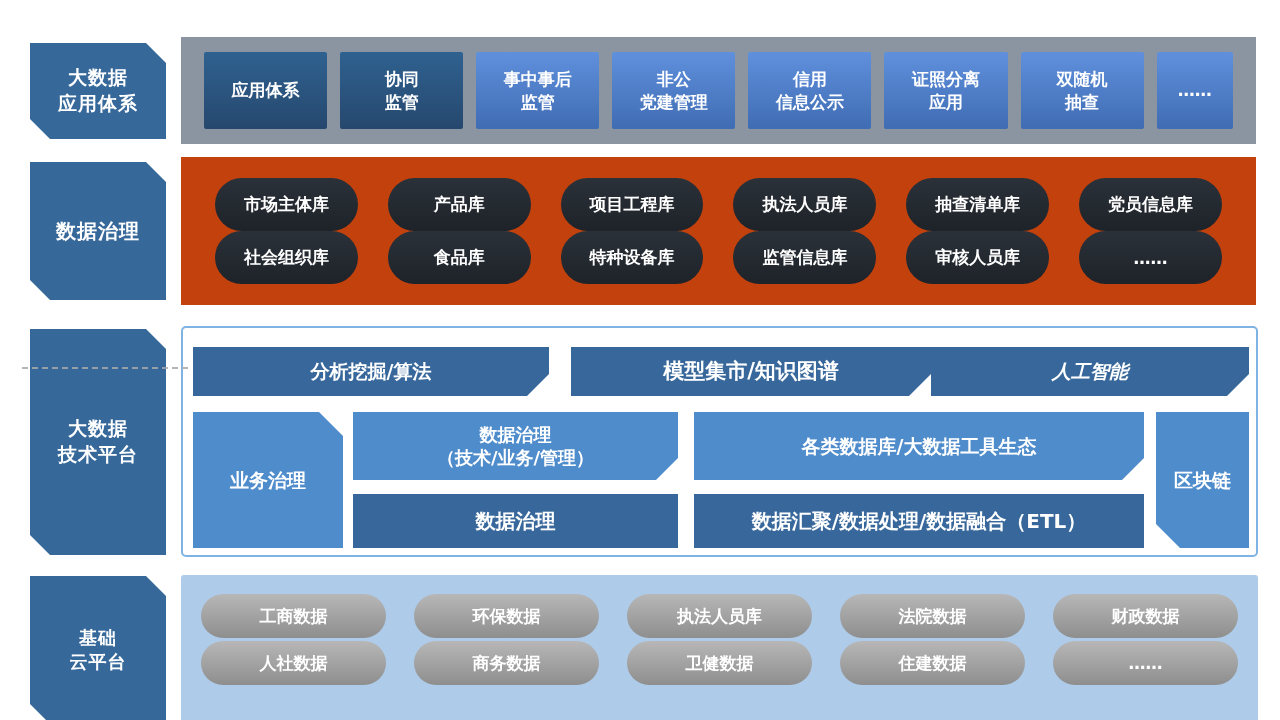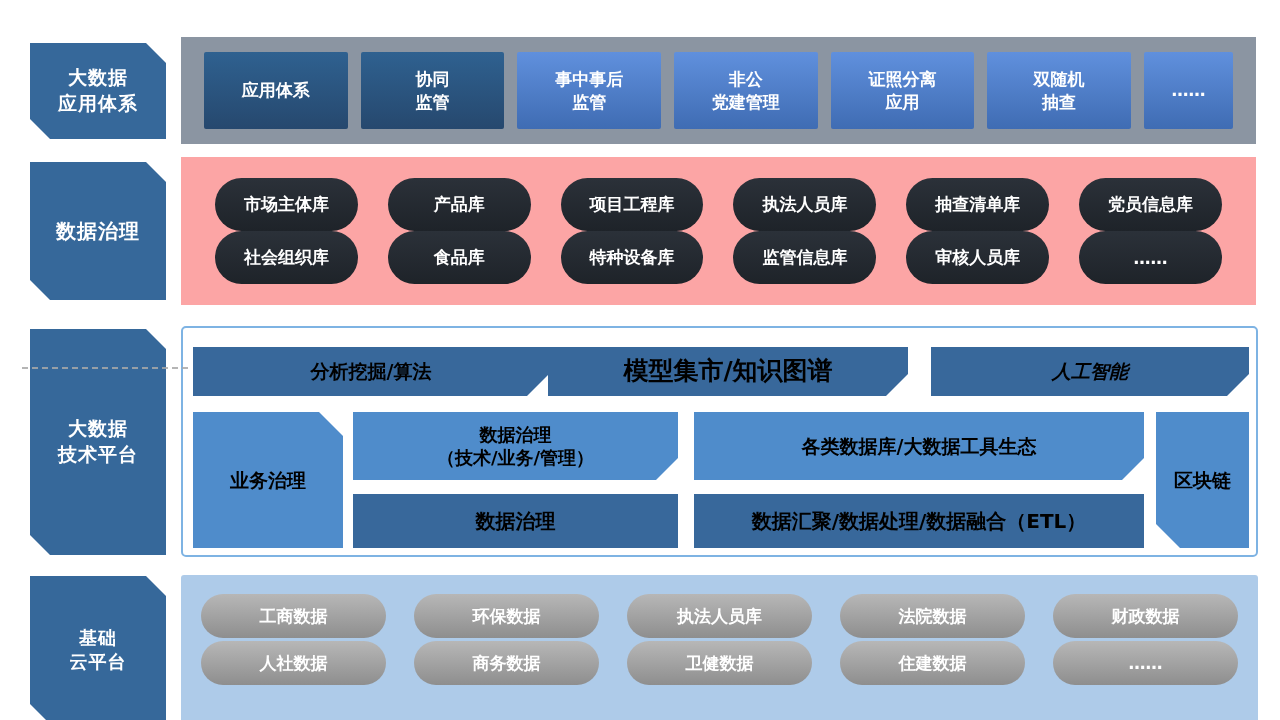--- a/index.html
+++ b/index.html
@@ -31,46 +31,46 @@
     flex:1;height:77px;border-radius:2px;color:#fff;font-weight:600;font-size:17px;
     display:flex;align-items:center;justify-content:center;text-align:center;line-height:1.3;
   }
   .app-box.bright{background:linear-gradient(180deg,#6090DD 0%,#3F6CB3 100%);}
   .app-box.dark  {background:linear-gradient(180deg,#2F6190 0%,#26486E 100%);}
   .app-box.dots{flex:0.62;}
 
   
   .gov-panel{
     position:absolute;left:181px;top:141px;width:1075px;height:148px;
-    background:#fca5a5;display:flex;flex-direction:column;justify-content:center;
+    background:#c2410c;display:flex;flex-direction:column;justify-content:center;
     padding:0 34px;box-sizing:border-box;
   }
   .gov-row{display:flex;gap:30px;}
   .db-pill{
     flex:1;height:53px;border-radius:27px;background:linear-gradient(180deg,#2B3139,#1E2329);
     color:#fff;font-weight:bold;font-size:17px;
     display:flex;align-items:center;justify-content:center;text-align:center;
   }
 
   
   .tech-panel{
     position:absolute;left:181px;top:310px;width:1077px;height:231px;
     background:#ffffff;border:2px solid #7EB3E3;border-radius:5px;box-sizing:border-box;
   }
   .tech-box{
-    position:absolute;color:#000000;font-weight:bold;
+    position:absolute;color:#ffffff;font-weight:bold;
     display:flex;align-items:center;justify-content:center;text-align:center;line-height:1.3;
   }
   .steel{background:#38689B;}
   .medblue{background:#4F8CCB;}
   .cut-br{clip-path:polygon(0 0,100% 0,100% calc(100% - 22px),calc(100% - 22px) 100%,0 100%);}
   .cut-tr{clip-path:polygon(0 0,calc(100% - 24px) 0,100% 24px,100% 100%,0 100%);}
   .cut-bl{clip-path:polygon(0 0,100% 0,100% 100%,24px 100%,0 calc(100% - 24px));}
   .t-analytics{left:10px;top:19px;width:356px;height:49px;font-size:19px;}
-  .t-model   {left:365px;top:19px;width:360px;height:49px;font-size:25px;}
+  .t-model   {left:388px;top:19px;width:360px;height:49px;font-size:21px;}
   .t-ai      {left:748px;top:19px;width:318px;height:49px;font-size:19px;font-style:italic;}
   .t-biz     {left:10px;top:84px;width:150px;height:136px;font-size:19px;}
   .t-midtop  {left:170px;top:84px;width:325px;height:68px;font-size:18px;}
   .t-midbot  {left:170px;top:166px;width:325px;height:54px;font-size:20px;}
   .t-righttop{left:511px;top:84px;width:450px;height:68px;font-size:19px;}
   .t-rightbot{left:511px;top:166px;width:450px;height:54px;font-size:20px;}
   .t-chain   {left:973px;top:84px;width:93px;height:136px;font-size:19px;}
 
   
   .cloud-panel{
@@ -103,20 +103,22 @@
   <div class="dashed-line"></div>
 
   <div class="apps-panel">
     <div class="app-box dark txt">应用体系</div>
     <div class="app-box dark txt">协同
 监管</div>
     <div class="app-box bright txt">事中事后
 监管</div>
     <div class="app-box bright txt">非公
 党建管理</div>
+    <div class="app-box bright txt">信用
+信息公示</div>
     <div class="app-box bright txt">证照分离
 应用</div>
     <div class="app-box bright txt">双随机
 抽查</div>
     <div class="app-box bright dots txt">……</div>
   </div>
 
   <div class="gov-panel">
     <div class="gov-row">
       <div class="db-pill txt">市场主体库</div>

